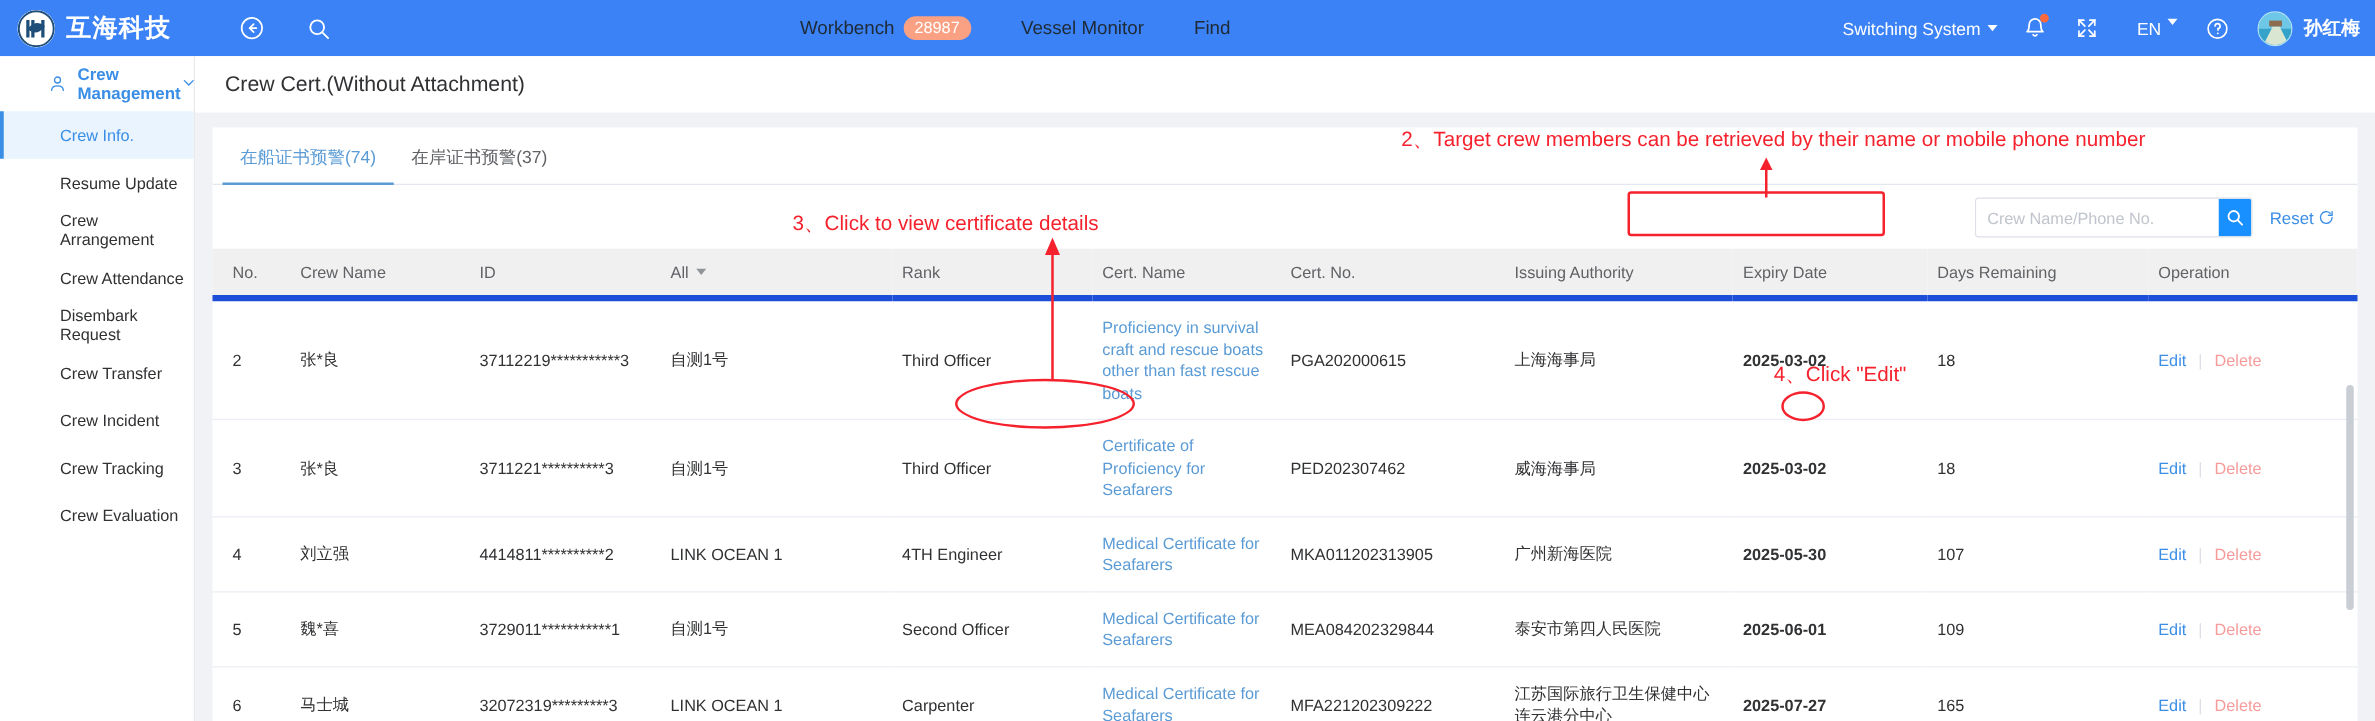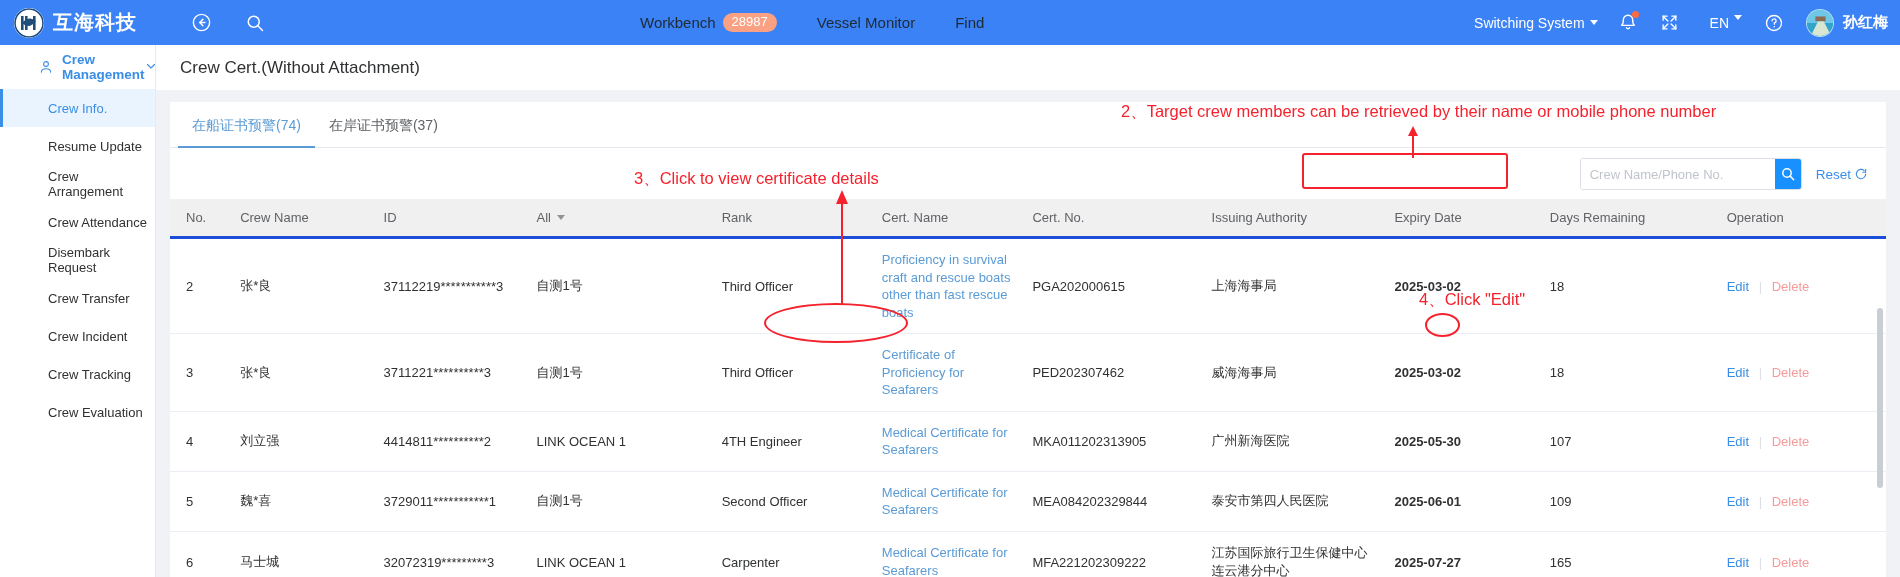--- a/index.html
+++ b/index.html
@@ -169,21 +169,21 @@
     cursor: pointer; display: flex; align-items: center;
   }
   .reset-link .rico { margin-left: 3px; display: flex; }
 
   
   .tbl { position: absolute; left: 0; right: 0; top: 97px; }
   table { width: 100%; border-collapse: collapse; table-layout: fixed; }
   thead th {
     background: #f0f0f0; text-align: left;
     font-size: 13px; color: #606266; font-weight: normal;
-    padding: 11px 8px; border-bottom: 3px solid #1d4ed8;
+    padding: 11px 8px; border-bottom: 5px solid #1d4ed8;
   }
   tbody td {
     font-size: 13px; color: #303133;
     padding: 12px 8px; border-bottom: 1px solid #ebeef5;
     vertical-align: middle;
   }
   .c-no   { width: 52px; padding-left: 16px !important; }
   .c-name { width: 120px; }
   .c-id   { width: 128px; }
   .c-all  { width: 155px; }

